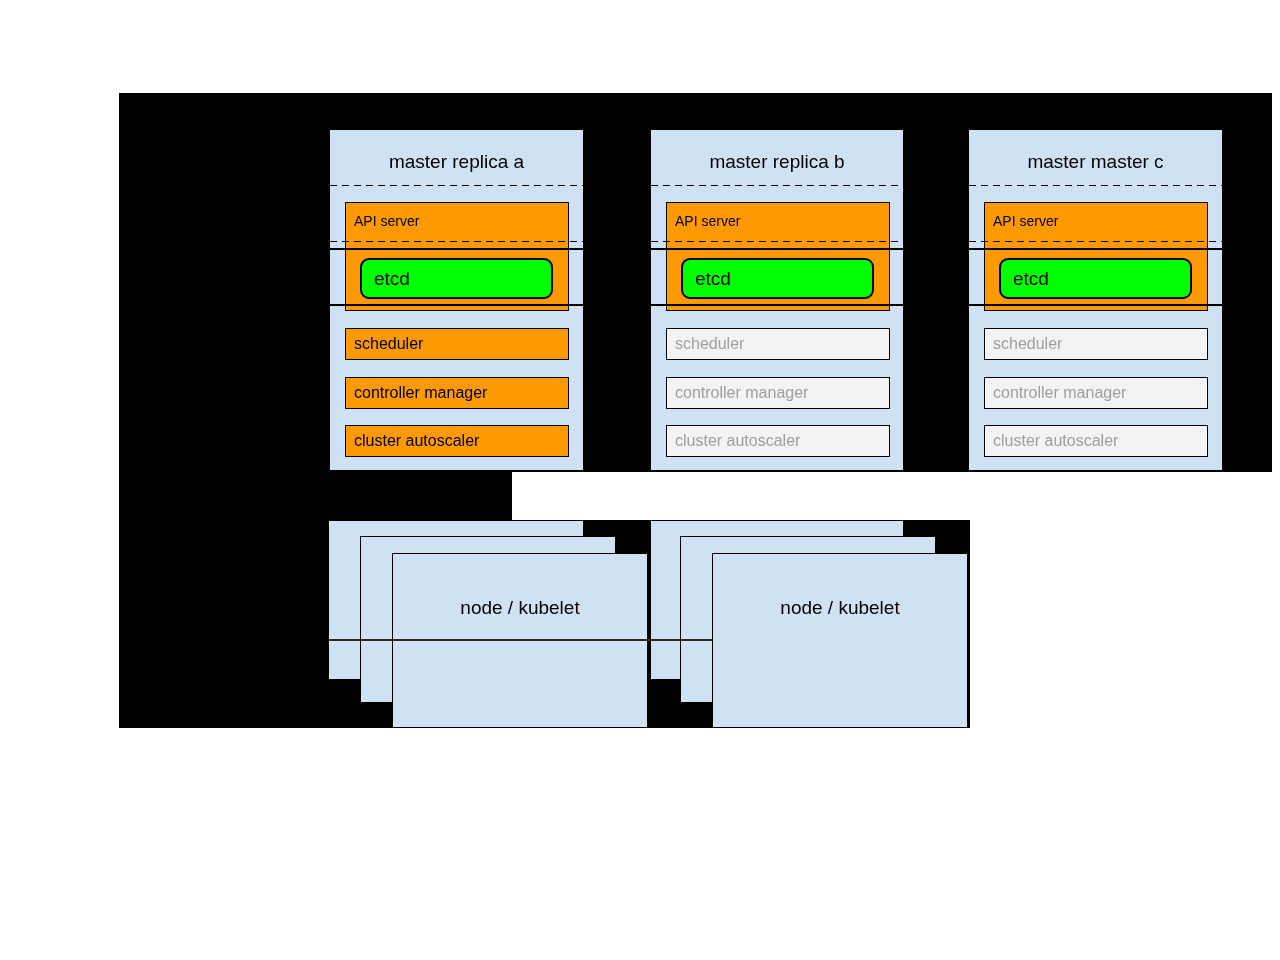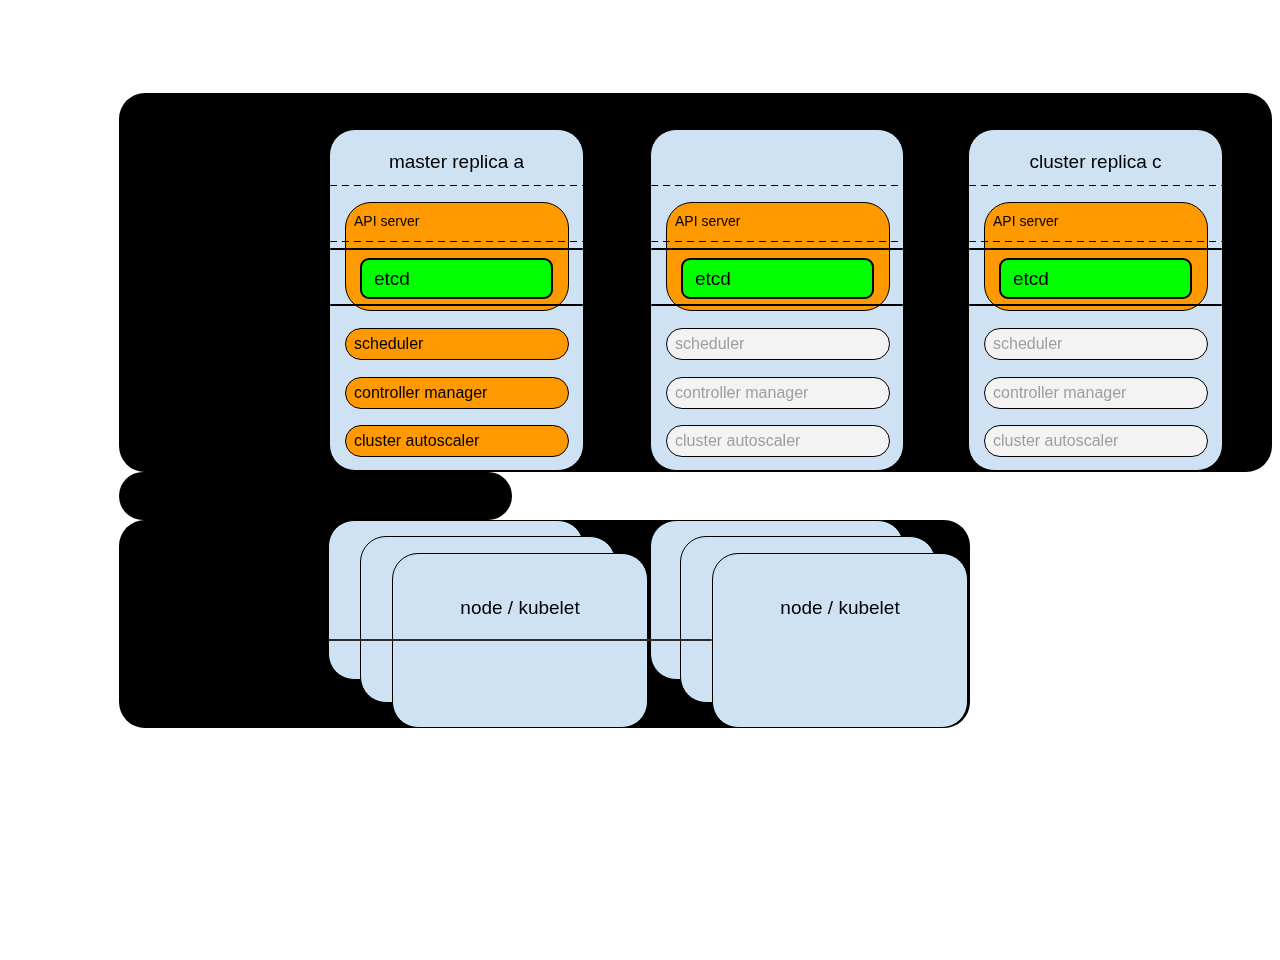--- a/index.html
+++ b/index.html
@@ -1,15 +1,15 @@
 <!DOCTYPE html>
 <html><head>
 <meta charset="utf-8">
 <style>
-  * { margin:0; padding:0; box-sizing:border-box;border-radius:26px; }
+  * { margin:0; padding:0; box-sizing:border-box; }
   html,body { background:#ffffff; }
   #canvas {
     position:relative; width:1280px; height:960px; background:#ffffff;
     font-family:"Liberation Sans", sans-serif; color:#000; overflow:hidden;
   }
   .blackbg { position:absolute; background:#000000; }
   #black-top    { left:119px; top:93px;  width:1153px; height:379px; }
   #black-mid    { left:119px; top:472px; width:393px;  height:48px;  }
   #black-bottom { left:119px; top:520px; width:851px;  height:208px; }
 
@@ -78,36 +78,37 @@
     <div class="hline solid" style="top:174px"></div>
     <div class="etcd">
       <span>etcd</span>
     </div>
     <div class="item" style="top:198px">scheduler</div>
     <div class="item" style="top:247px">controller manager</div>
     <div class="item" style="top:295px">cluster autoscaler</div>
   </div>
 
   <div class="master standby" style="left:650px; width:254px;">
+    <div class="mb-title">master replica b</div>
     <div class="hline dashed" style="top:54px"></div>
     <div class="orange-main"></div>
     <div class="api-label">API server</div>
     <div class="hline dashed" style="top:110px"></div>
     <div class="hline solid" style="top:118px"></div>
     <div class="hline solid" style="top:174px"></div>
     <div class="etcd">
       <span>etcd</span>
     </div>
     <div class="item" style="top:198px">scheduler</div>
     <div class="item" style="top:247px">controller manager</div>
     <div class="item" style="top:295px">cluster autoscaler</div>
   </div>
 
   <div class="master standby" style="left:968px; width:255px;">
-    <div class="mb-title">cluster replica c</div>
+    <div class="mb-title">master master c</div>
     <div class="hline dashed" style="top:54px"></div>
     <div class="orange-main"></div>
     <div class="api-label">API server</div>
     <div class="hline dashed" style="top:110px"></div>
     <div class="hline solid" style="top:118px"></div>
     <div class="hline solid" style="top:174px"></div>
     <div class="etcd">
       <span>etcd</span>
     </div>
     <div class="item" style="top:198px">scheduler</div>

